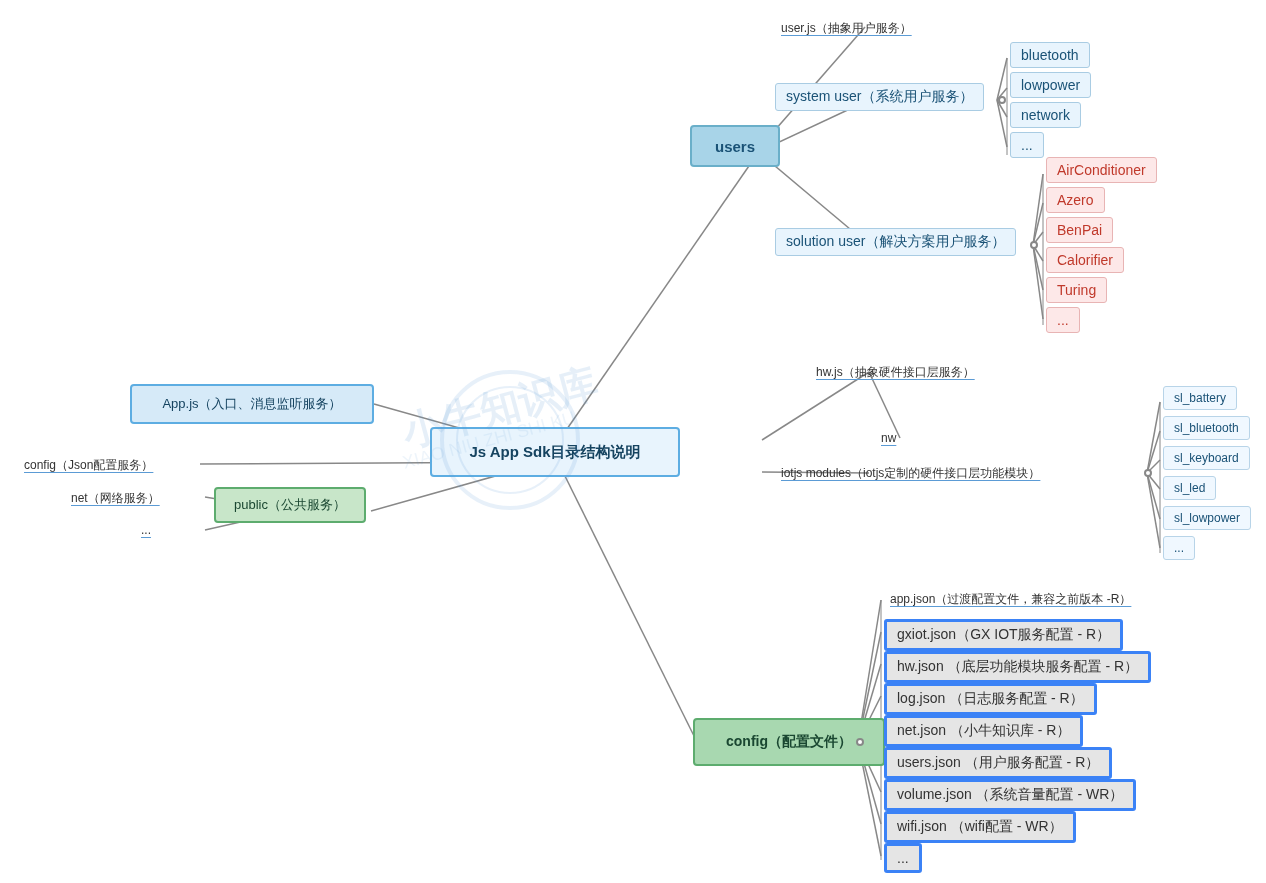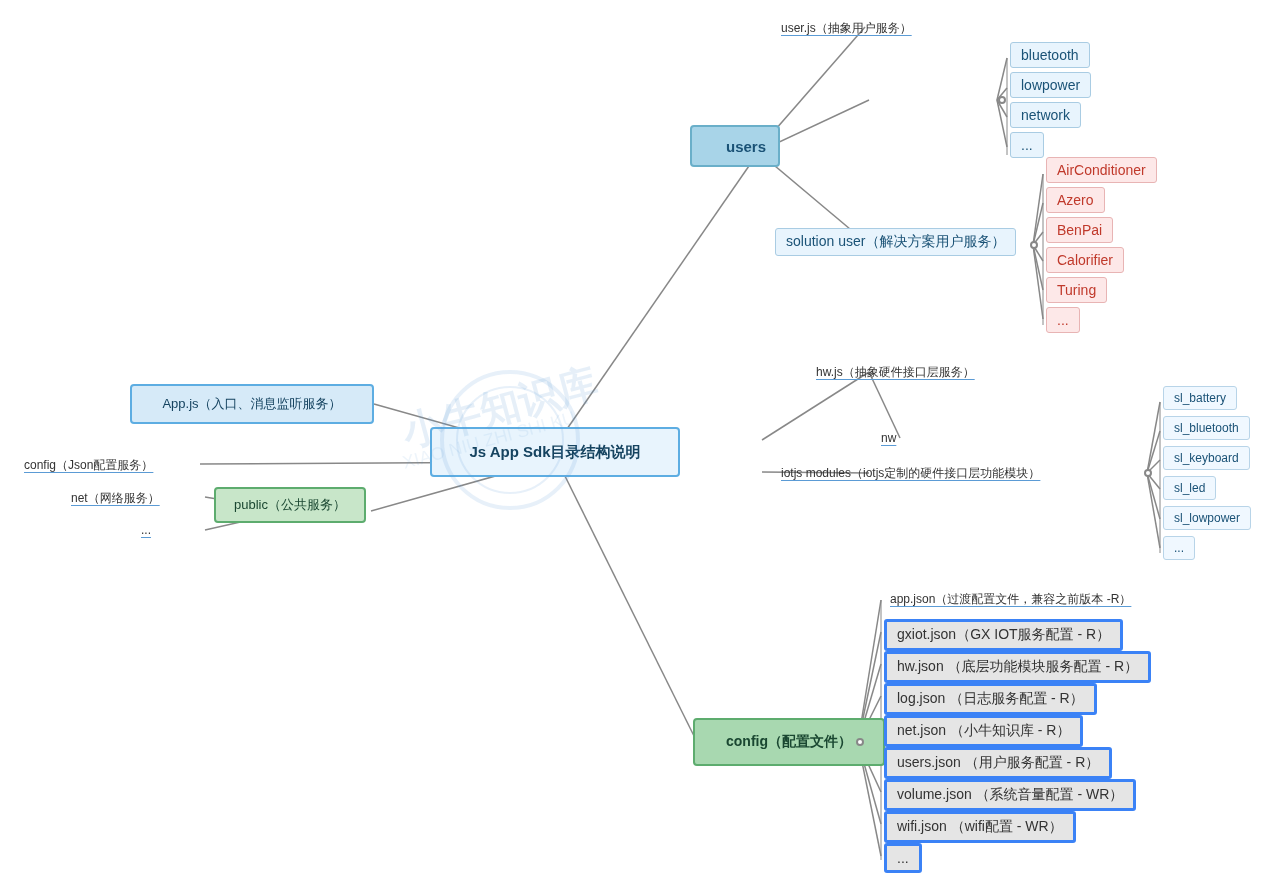--- a/index.html
+++ b/index.html
@@ -242,21 +242,21 @@
 
     <line x1="1160" y1="402" x2="1160" y2="553" stroke="#888" stroke-width="1"></line>
 
     <line x1="881" y1="600" x2="881" y2="860" stroke="#888" stroke-width="1"></line>
   </svg>
 
   <div class="node node-center node-rect" style="left:430px; top:427px; width:250px; height:50px;">
     <span>Js App Sdk目录结构说明</span>
   </div>
 
-  <div class="node node-users node-rect" style="left:690px; top:125px; width:90px; height:42px;justify-content:flex-end;">
+  <div class="node node-users node-rect" style="left:690px; top:125px; width:90px; height:42px;">
     <span>users</span>
   </div>
 
   <div class="node node-config node-rect" style="left:693px; top:718px; width:192px; height:48px;">
     <span>config（配置文件）</span>
   </div>
 
   <div class="node node-public node-rect" style="left:214px; top:487px; width:152px; height:36px;">
     <span>public（公共服务）</span>
   </div>
@@ -266,20 +266,23 @@
   </div>
 
   <div class="label-underline" style="left:18px; top:454px;">
     <span>config（Json配置服务）</span>
   </div>
 
   <div class="label-underline" style="left:775px; top:17px;">
     <span>user.js（抽象用户服务）</span>
   </div>
 
+  <div class="label-box label-blue" style="left:775px; top:83px;">
+    <span>system user（系统用户服务）</span>
+  </div>
 
   <div class="dot" style="left:998px; top:96px;"></div>
 
   <div class="label-box label-blue" style="left:775px; top:228px;">
     <span>solution user（解决方案用户服务）</span>
   </div>
 
   <div class="dot" style="left:1030px; top:241px;"></div>
 
   <div class="label-underline" style="left:810px; top:361px;">

